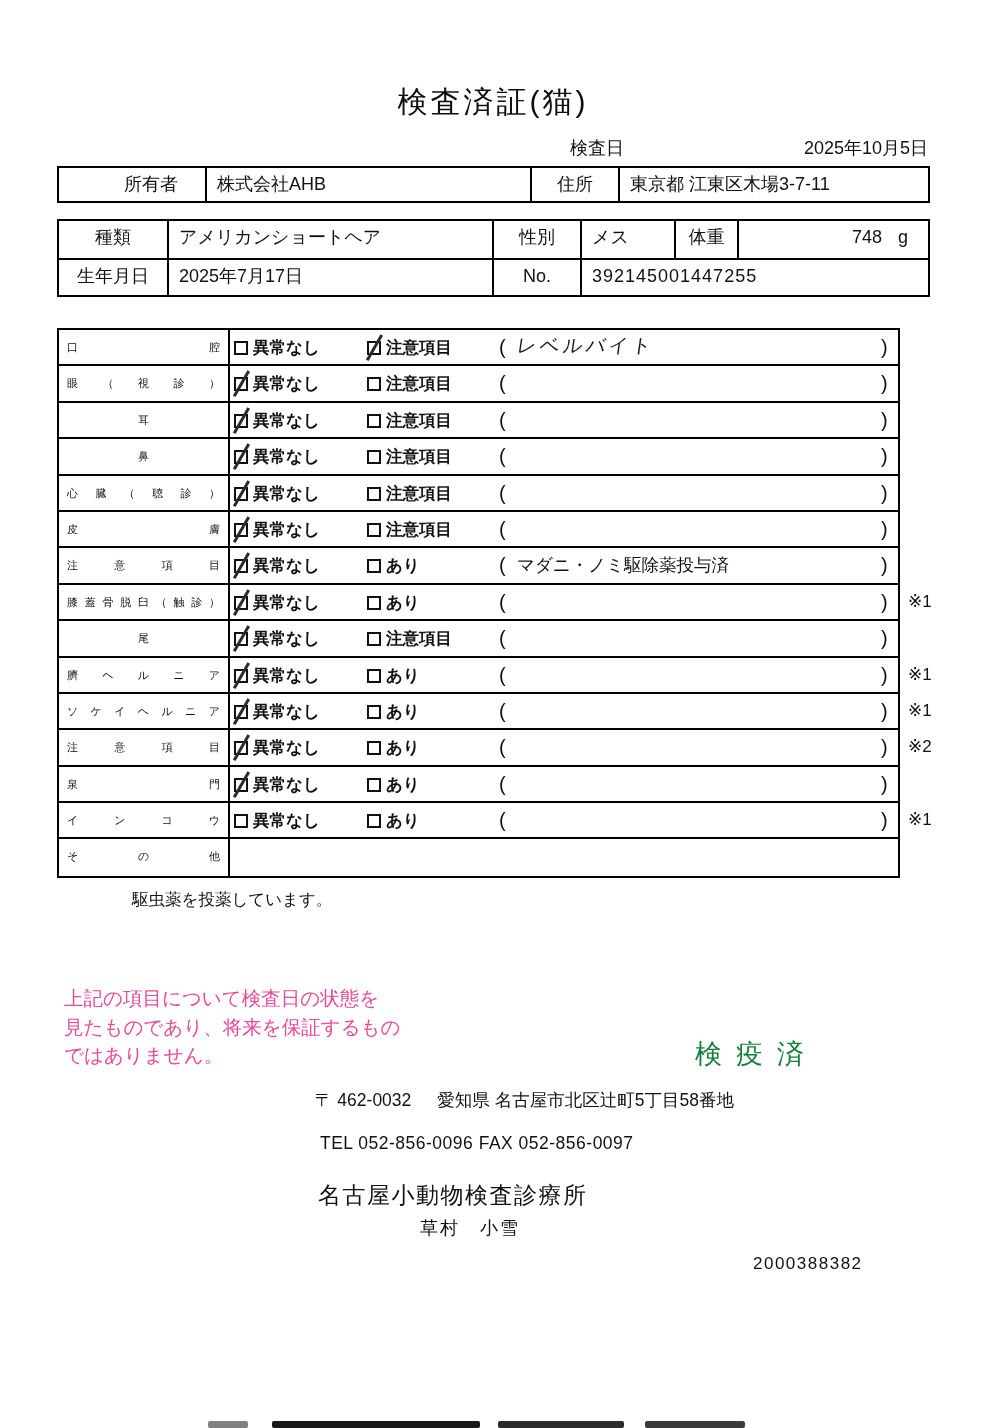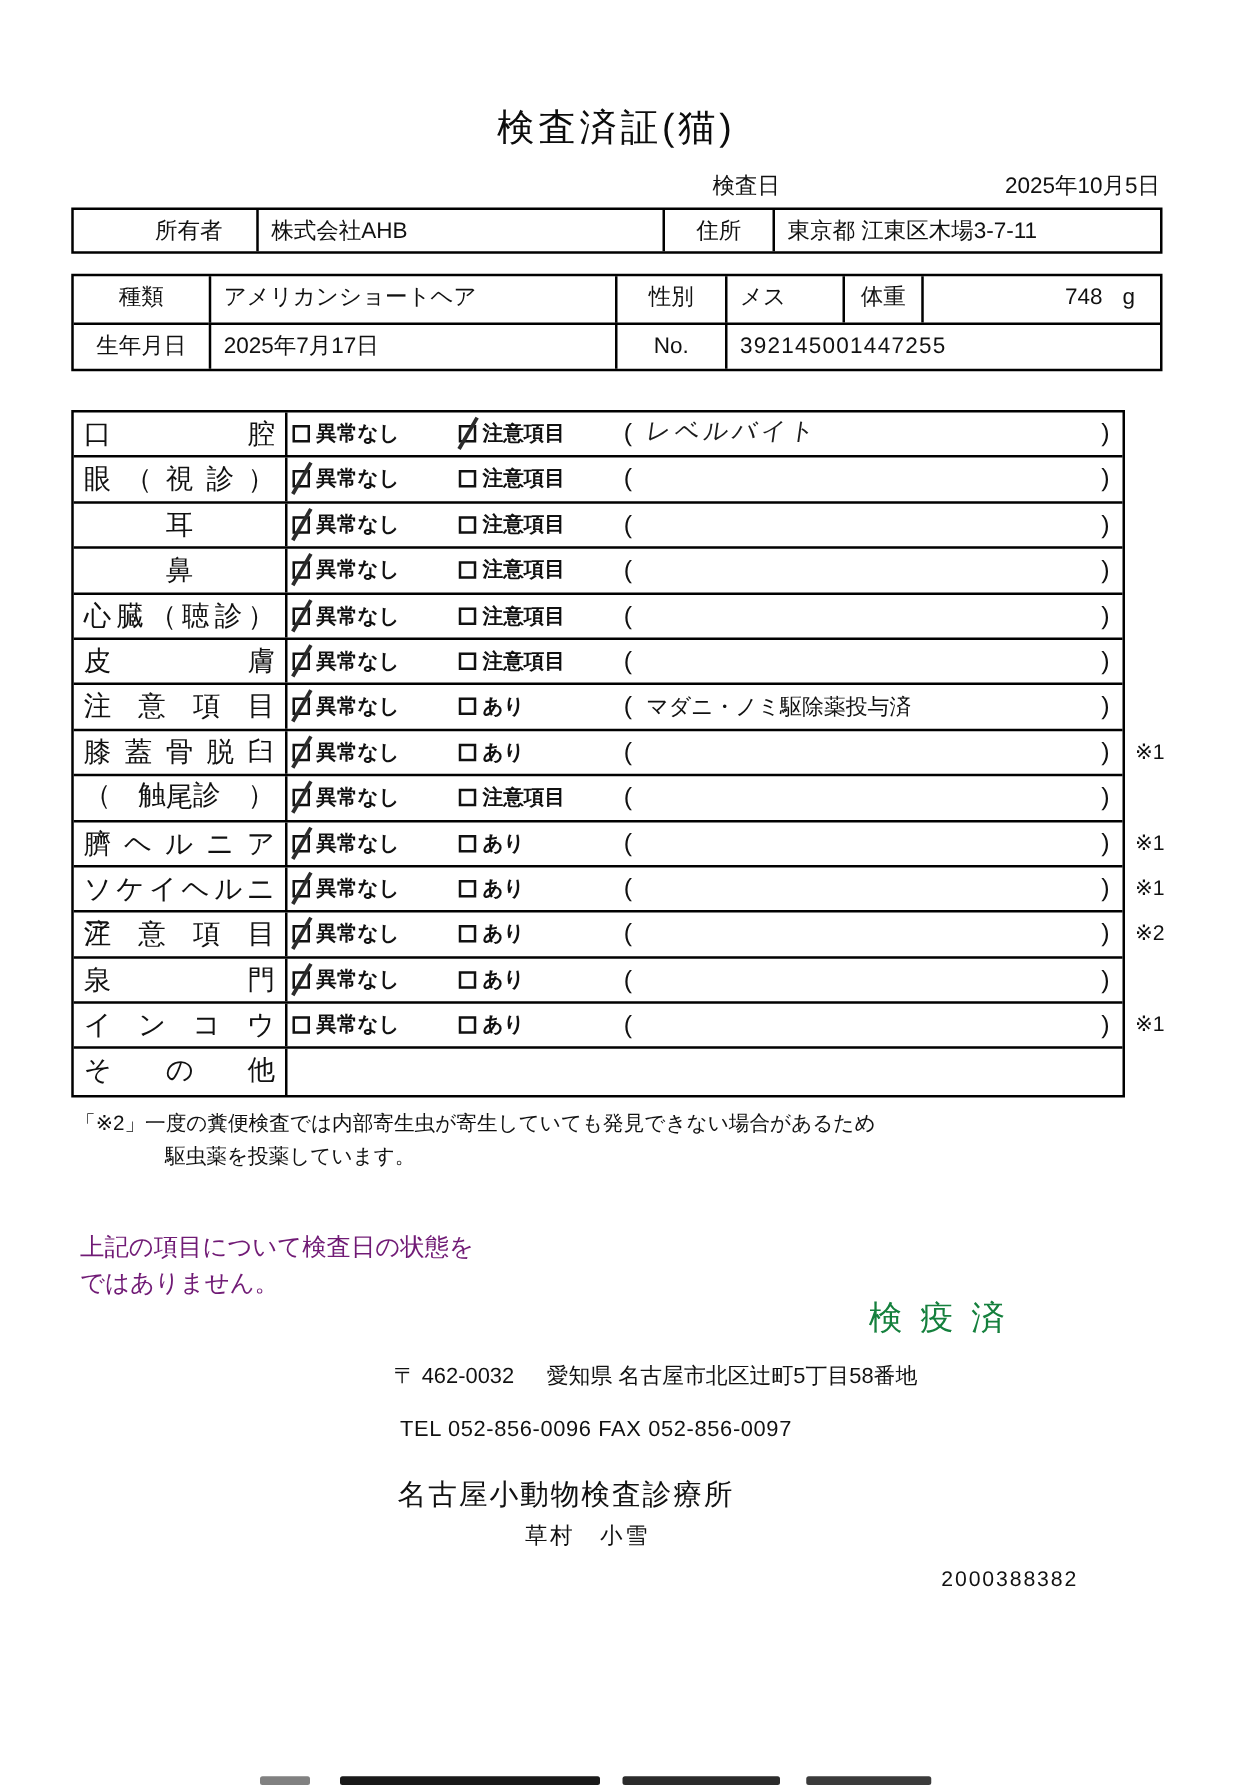--- a/index.html
+++ b/index.html
@@ -43,21 +43,21 @@
   .no-value-cell { grid-column: 4 / 7; letter-spacing: 1px; font-size: 18.5px; }
 
   
   .intro { position: absolute; top: 300px; left: 58px; font-size: 17px; }
 
   
   .insp-table { position: absolute; top: 328px; left: 57px; width: 843px; border: 2px solid #000; overflow: visible; }
   .insp-row { position: relative; height: 36.4px; line-height: 34px; border-bottom: 2px solid #000; }
   .insp-row:last-child { border-bottom: none; }
   .label-cell { position: absolute; left: 0; top: 0; bottom: 0; width: 171px; border-right: 2px solid #000; padding: 0 8px; }
-  .jlabel { display: block; width: 100%; font-size: 22px; text-align: justify; text-align-last: justify; }
+  .jlabel { display: block; width: 100%; font-size: 11px; text-align: justify; text-align-last: justify; }
   .jlabel.single { text-align: center; text-align-last: center; }
   .check-cell { position: absolute; top: 0; bottom: 0; white-space: nowrap; font-weight: bold; }
   .check-cell.c1 { left: 175px; }
   .check-cell.c2 { left: 308px; }
   .checkbox { display: inline-block; width: 14px; height: 14px; border: 2px solid #111; vertical-align: -2px; position: relative; margin-right: 5px; background: #fff; }
   .checkbox.checked::after {
     content: ""; position: absolute; left: 4px; top: -10px;
     width: 2.5px; height: 29px; background: #2b2b2b; transform: rotate(30deg);
   }
   .cb-label { font-size: 16.5px; }
@@ -66,21 +66,21 @@
   .paren.close { left: 822px; }
   .comment { position: absolute; left: 458px; top: 0; font-size: 17.5px; white-space: nowrap; }
   .comment.handwritten { font-size: 19.5px; letter-spacing: 3px; transform: skewX(-8deg); color: #1c1c1c; top: -2px; }
   .note-mark { position: absolute; left: 849px; top: 0; width: 60px; font-size: 17px; white-space: nowrap; }
 
   
   .footnotes { position: absolute; top: 886px; left: 60px; font-size: 16.5px; line-height: 26px; }
   .footnotes .indent { padding-left: 72px; }
 
   
-  .disclaimer { position: absolute; top: 984px; left: 64px; font-size: 19.5px; line-height: 28.5px; color: #701a75; }
+  .disclaimer { position: absolute; top: 984px; left: 64px; font-size: 19.5px; line-height: 28.5px; color: #ec4899; }
 
   
   .stamp { position: absolute; top: 1036px; left: 695px; font-size: 27px; letter-spacing: 14px; white-space: nowrap; color: #15803d; }
 
   
   .postal-line { position: absolute; top: 1088px; left: 315px; font-size: 17.5px; white-space: nowrap; }
   .postal-line .addr { margin-left: 26px; }
   .tel-line { position: absolute; top: 1133px; left: 320px; font-size: 17.5px; letter-spacing: 0.5px; white-space: nowrap; }
   .clinic-name { position: absolute; top: 1180px; left: 318px; font-size: 23px; letter-spacing: 1.5px; white-space: nowrap; }
   .clinic-person { position: absolute; top: 1216px; left: 420px; font-size: 18px; letter-spacing: 2px; white-space: nowrap; }
@@ -357,26 +357,26 @@
     <div class="insp-row no-options">
       <div class="label-cell">
         <span class="jlabel">その他</span>
       </div>
 
       <span class="note-mark"></span>
     </div>
   </div>
 
   <div class="footnotes">
-    <div>「※2」一度の糞便検査では内部寄生虫が寄生していても発見できない場合があるため</div>
     <div class="indent">駆虫薬を投薬しています。</div>
   </div>
 
   <div class="disclaimer">
     <div>上記の項目について検査日の状態を</div>
+    <div>見たものであり、将来を保証するもの</div>
     <div>ではありません。</div>
   </div>
 
   <div class="stamp">検疫済</div>
 
   <div class="postal-line">
     <span>〒 462-0032</span><span class="addr">愛知県 名古屋市北区辻町5丁目58番地</span>
   </div>
   <div class="tel-line">TEL 052-856-0096  FAX 052-856-0097</div>
   <div class="clinic-name">名古屋小動物検査診療所</div>

